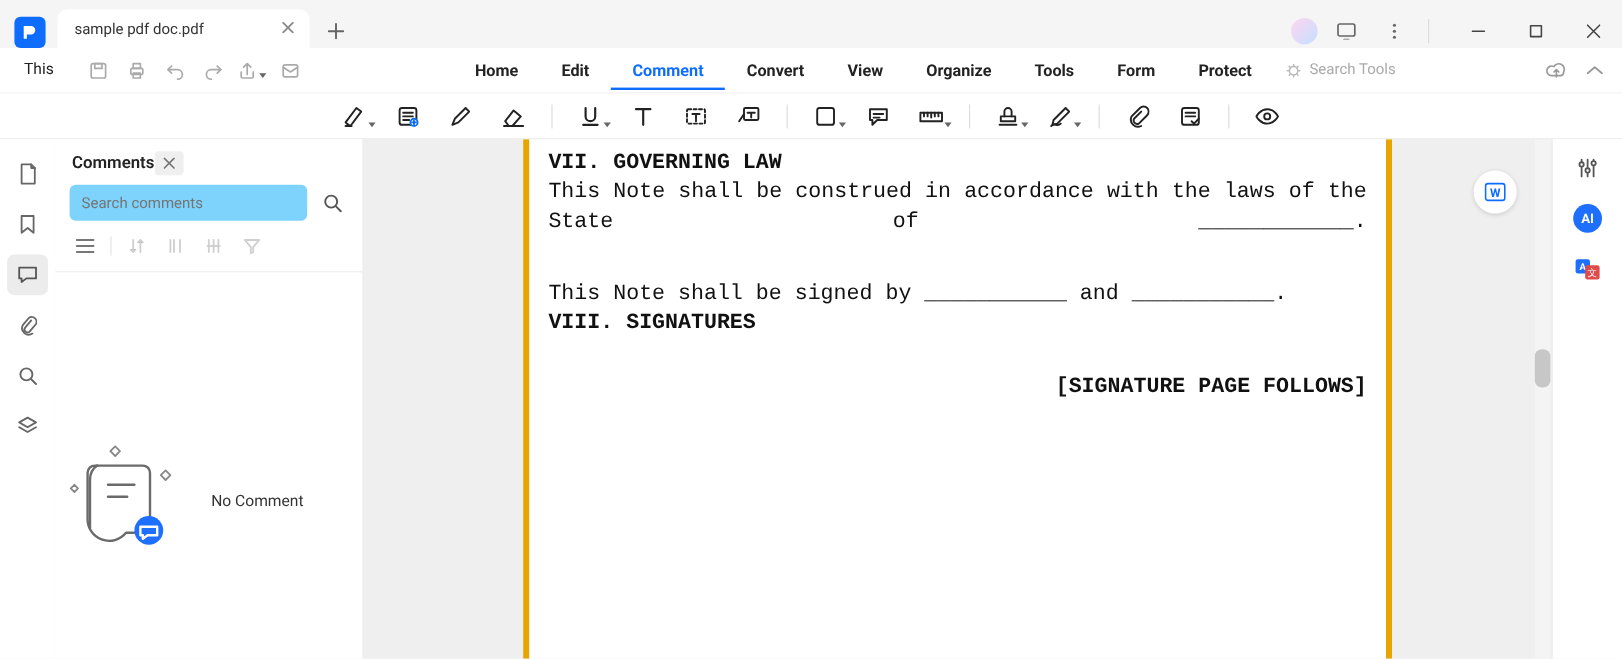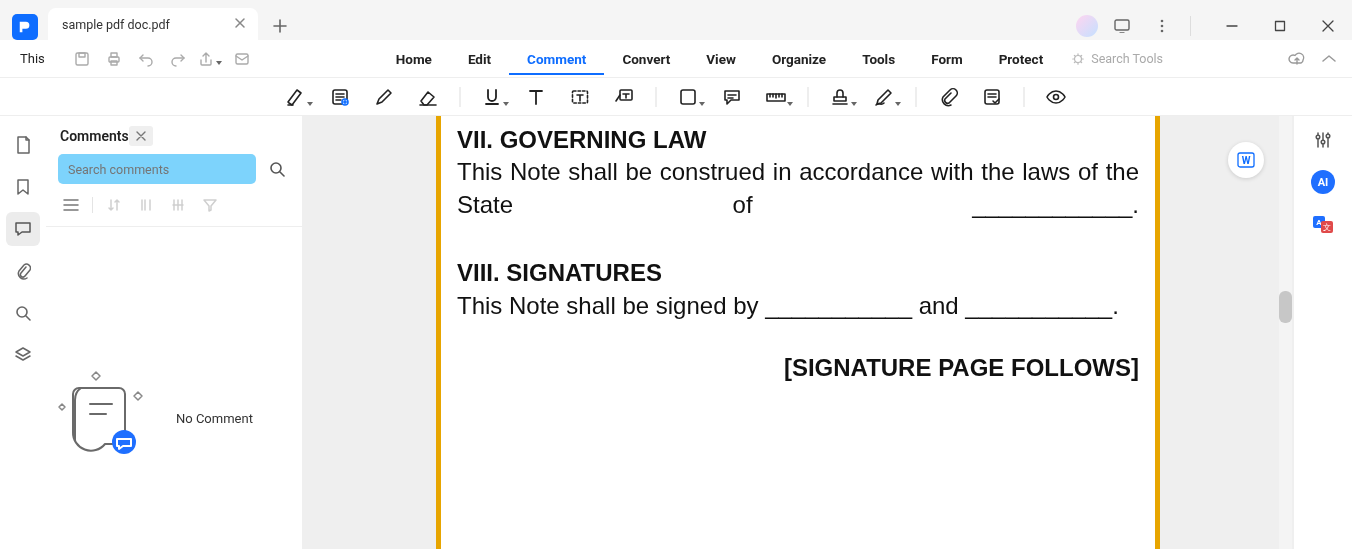--- a/index.html
+++ b/index.html
@@ -85,21 +85,21 @@
 .cp-empty { flex:1; display:flex; flex-direction:row; align-items:center; padding-top:60px; gap:20px;}
 .cp-empty-text { font-size:13px; color:#333;}
 
 
 .doc-area { flex:1; background:#efefef; position:relative; overflow:hidden;}
 .page {
   position:absolute; top:0; left: 134px; right: 134px; height: 900px;
   background:#fff; border-left:5px solid #e7a500; border-right:5px solid #e7a500;
   padding: 8px 16px 0 16px;
 }
-.doc-p { font-family: Liberation Sans, sans-serif; color:#111; font-size: 24px; line-height:1.35; }
+.doc-p { font-family: Liberation Mono, monospace; color:#111; font-size: 18px; line-height:1.35; }
 .bold { font-weight:700; }
 .justify { text-align: justify; text-justify: inter-word; }
 .right { text-align: right; }
 .doc-area .scrollbar { position:absolute; right:2px; top:0; bottom:0; width:13px; background:#f4f4f4;}
 .doc-area .thumb { position:absolute; right:2px; top:175px; width:13px; height:32px; background:#c7c7c7; border-radius:6px;}
 .float-top { position:absolute; top:26px; right:30px; width:36px; height:36px; border-radius:50%; background:#fff; box-shadow:0 1px 4px rgba(0,0,0,.15); display:flex; align-items:center; justify-content:center; cursor:pointer;}
 
 
 .right-rail {
   width: 58px; background:#fff;
@@ -478,22 +478,22 @@
       </svg>
       <div class="cp-empty-text">No Comment</div>
     </div>
   </div>
 
   <div class="doc-area">
     <div class="page">
       <p class="doc-p bold">VII. GOVERNING LAW</p>
       <p class="doc-p justify" style="text-align-last:justify;">This Note shall be construed in accordance with the laws of the State of ____________.</p>
       <div style="height:36px;"></div>
+      <p class="doc-p">This Note shall be signed by ___________ and ___________.</p>
       <p class="doc-p bold">VIII. SIGNATURES</p>
-      <p class="doc-p">This Note shall be signed by ___________ and ___________.</p>
       <div style="height:30px;"></div>
       <p class="doc-p bold right">[SIGNATURE PAGE FOLLOWS]</p>
     </div>
     <div class="scrollbar"></div>
     <div class="thumb"></div>
     <div class="float-top">
       <svg width="20" height="20" viewBox="0 0 20 20">
           <rect x="2" y="3" width="16" height="14" rx="2" fill="none" stroke="#0e6dff" stroke-width="1.3"></rect>
           <text x="10" y="14" text-anchor="middle" font-size="10" font-weight="700" fill="#0e6dff" font-family="Segoe UI">W</text>
         </svg>

